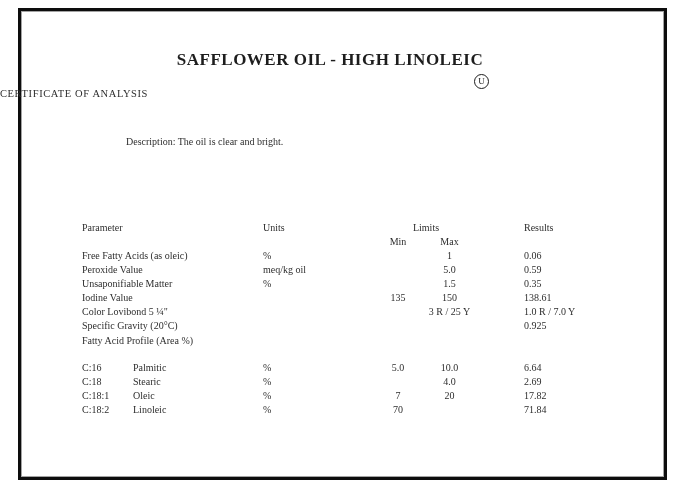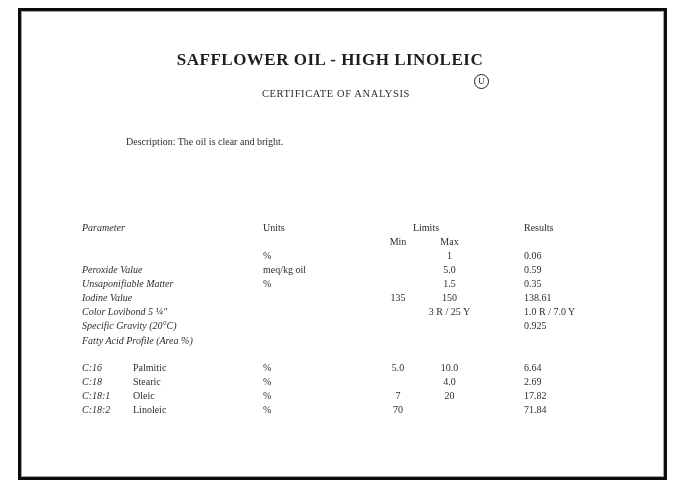--- a/index.html
+++ b/index.html
@@ -45,40 +45,40 @@
     display: flex;
     align-items: center;
     justify-content: center;
     font-size: 9px;
     color: #1d1d1d;
     line-height: 1;
   }
   .doc-subtitle {
     position: absolute;
     top: 88px; left: 0; width: 672px;
-    text-align: center;
+    text-align: left;
     font-size: 10.5px;
     letter-spacing: 0.6px;
     color: #2e2e2e;
   }
   .description {
     position: absolute;
     top: 135px; left: 82px;
     font-size: 10px;
     line-height: 14px;
     margin-left: 44px;
   }
   .row {
     position: absolute;
     left: 0; width: 679px; height: 14px;
     font-size: 10px;
     line-height: 14px;
   }
   .c { position: absolute; white-space: nowrap; }
-  .c-param  { left: 82px; font-style: italic; }
+  .c-param  { left: 82px; }
   .c-name   { left: 133px; }
   .c-units  { left: 263px; }
   .c-limits { left: 398px; width: 56px; text-align: center; }
   .c-min    { left: 370px; width: 56px; text-align: center; }
   .c-max    { left: 421px; width: 57px; text-align: center; }
   .c-res    { left: 524px; }
 </style>
 </head>
 <body>
 
@@ -98,20 +98,21 @@
     <span class="c c-units">Units</span>
     <span class="c c-limits">Limits</span>
     <span class="c c-res">Results</span>
   </div>
   <div class="row" style="top:235px">
     <span class="c c-min">Min</span>
     <span class="c c-max">Max</span>
   </div>
 
   <div class="row" style="top:249px">
+    <span class="c c-param">Free Fatty Acids (as oleic)</span>
     <span class="c c-units">%</span>
     <span class="c c-min"></span>
     <span class="c c-max">1</span>
     <span class="c c-res">0.06</span>
   </div>
   <div class="row" style="top:263px">
     <span class="c c-param">Peroxide Value</span>
     <span class="c c-units">meq/kg oil</span>
     <span class="c c-min"></span>
     <span class="c c-max">5.0</span>

